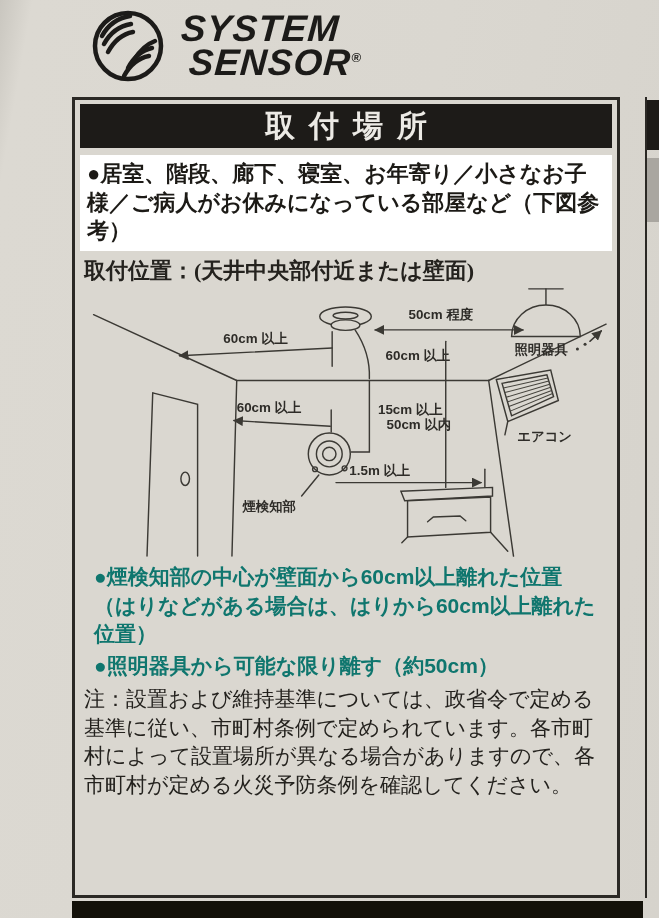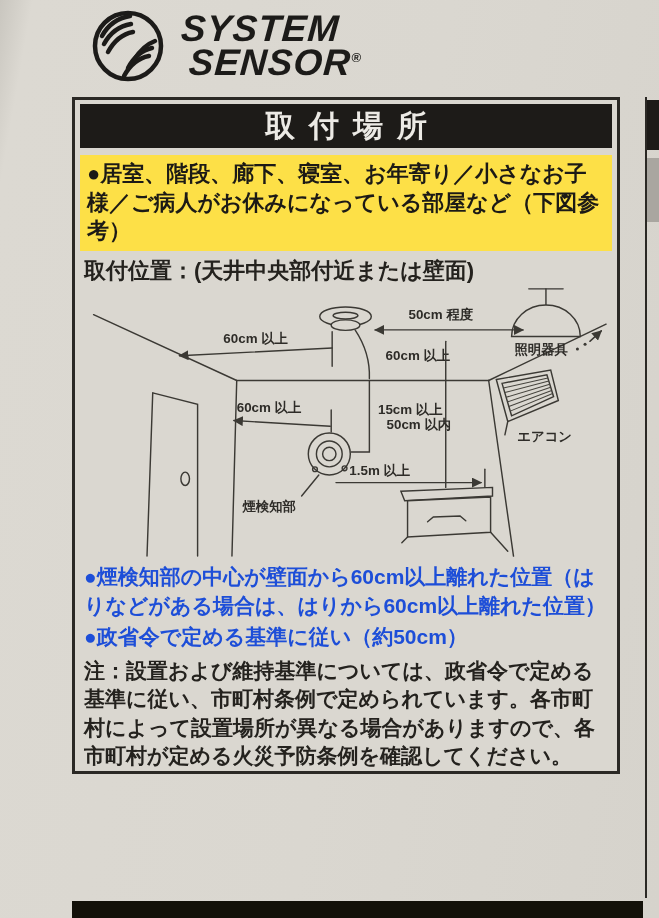--- a/index.html
+++ b/index.html
@@ -15,51 +15,51 @@
   
   .logo{position:absolute;left:86px;top:6px;display:flex;align-items:center;gap:10px;}
   .logo-mark{width:84px;height:80px;}
   .logo-text{color:#1c1b19;font-style:italic;font-weight:bold;line-height:0.92;
     transform:skewX(-4deg);letter-spacing:1px;}
   .logo-line1{font-size:37px;}
   .logo-line2{font-size:37px;margin-left:10px;}
   .reg{font-size:13px;font-style:normal;vertical-align:super;letter-spacing:0;}
   
   .panel{
-    position:absolute;left:72px;top:97px;width:548px;height:677px;
+    position:absolute;left:72px;top:97px;width:548px;height:801px;
     border:3px solid #2b2925;box-sizing:border-box;
     background:#dad7d0;padding:4px 5px 0 5px;overflow:hidden;
   }
   .panel-header{
     height:44px;background:#1d1b18;color:#eceae5;
     display:flex;align-items:center;justify-content:center;
     font-size:30px;font-weight:bold;letter-spacing:14px;text-indent:14px;
   }
   .rooms-box{
-    margin-top:7px;background:#fde047;color:#1c1a16;
+    margin-top:7px;background:#ffffff;color:#1c1a16;
     padding:5px 7px;font-size:22px;font-weight:bold;line-height:1.3;
   }
   .position-line{
     padding:7px 4px 0 4px;color:#24221e;
-    font-size:22px;font-weight:bold;line-height:1.2;
+    font-size:22px;font-weight:bold;line-height:1.2;font-family:Liberation Serif, serif;
   }
   .diagram{height:272px;margin-top:2px;}
   .diagram svg{width:100%;height:100%;display:block;}
   .diagram .ln{stroke:#3b3934;stroke-width:1.5;fill:none;stroke-linecap:round;}
   .diagram .fillpaper{fill:#dad7d0;stroke:#3b3934;stroke-width:1.5;}
   .diagram text{font:600 14px "Liberation Sans", sans-serif;fill:#2e2c28;}
   .diagram .hatch{stroke:#45433d;stroke-width:1.1;}
   .bullets{padding:2px 4px 0 4px;}
   .bullets p{
-    margin:3px 0;color:#1d4ed8;
+    margin:3px 10px;color:#0f766e;
     font-size:21px;font-weight:600;line-height:1.36;
   }
   .note{
     margin:5px 0 0 0;padding:0 4px;color:#24221e;
-    font-size:21px;font-weight:700;line-height:1.36;
+    font-size:21px;font-weight:400;line-height:1.36;
   }
   
   .sliver{position:absolute;left:645px;top:97px;width:14px;height:801px;
     border-left:2px solid #2b2925;}
   .sliver-black{height:50px;background:#1d1b18;margin-top:3px;}
   .sliver-gray{height:64px;background:#a9a6a0;margin-top:8px;}
   .bottom-bar{position:absolute;left:72px;top:901px;width:571px;height:17px;background:#131109;}
 </style>
 </head>
 <body>
@@ -182,21 +182,21 @@
           <path class="fillpaper" d="M337,225 L424,221 L424,258 L337,263 Z"></path>
           <path class="ln" d="M358,247 L364,242 L392,241 L398,246"></path>
           <path class="ln" d="M424,258 L442,278"></path>
           <path class="ln" d="M337,263 L331,269"></path>
         </g>
       </svg>
     </div>
 
     <div class="bullets">
       <p>●煙検知部の中心が壁面から60cm以上離れた位置（はりなどがある場合は、はりから60cm以上離れた位置）</p>
-      <p>●政省令で定める基準に従い（約50cm）</p>
+      <p>●照明器具から可能な限り離す（約50cm）</p>
     </div>
 
     <p class="note">注：設置および維持基準については、政省令で定める基準に従い、市町村条例で定められています。各市町村によって設置場所が異なる場合がありますので、各市町村が定める火災予防条例を確認してください。</p>
   </div>
 
   <div class="sliver">
     <div class="sliver-black"></div>
     <div class="sliver-gray"></div>
   </div>
 

